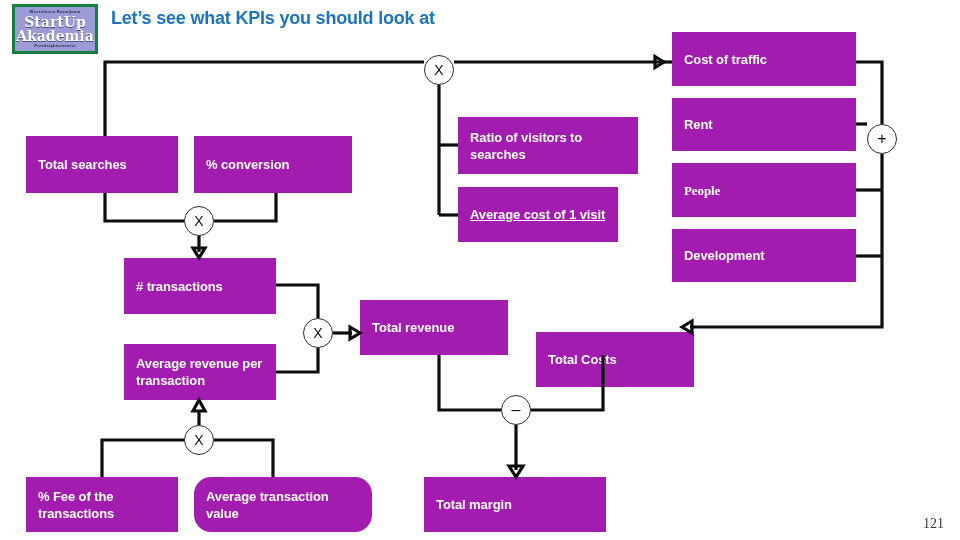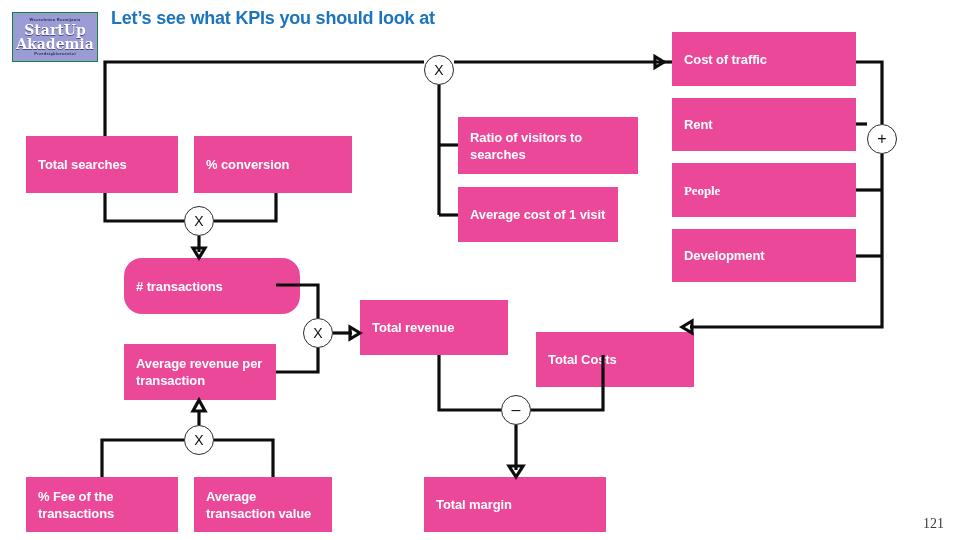--- a/index.html
+++ b/index.html
@@ -10,25 +10,24 @@
     font-family:"Liberation Sans", sans-serif;
     overflow:hidden;
     position:relative;
   }
   #slide{position:absolute;left:0;top:0;width:960px;height:540px;}
 
   
   .logo{
     position:absolute;left:12px;top:4px;width:86px;height:50px;
     background:#9b9bd6;
-    border:1px solid #15803d;
+    border:3px solid #15803d;
     box-sizing:border-box;
     display:flex;flex-direction:column;align-items:center;justify-content:center;
     overflow:hidden;
-    margin-top:8px;
   }
   .logo-top,.logo-bot{
     font-size:4px;color:#2a2a50;letter-spacing:.3px;
     font-weight:bold;white-space:nowrap;line-height:6px;
   }
   .logo-l1,.logo-l2{
     font-weight:bold;line-height:14px;white-space:nowrap;
     font-family:"DejaVu Serif", serif;
   }
   .logo-l1{font-size:14px;color:#ffffff;text-shadow:0 1px 0 #4a4a80;}
@@ -44,21 +43,21 @@
   
   .pagenum{
     position:absolute;right:16px;bottom:8px;
     font-size:14px;color:#3b3b3b;
     font-family:"Liberation Serif", serif;
   }
 
   
   .box{
     position:absolute;
-    background:#ec4899;
+    background:#a21caf;
     color:#ffffff;
     font-size:13px;font-weight:bold;
     display:flex;align-items:center;
     padding:0 12px;
     box-sizing:border-box;
     line-height:17px;
     letter-spacing:-.1px;
     white-space:pre-line;
   }
 
@@ -130,32 +129,32 @@
     <path d="M439,355 L439,410 L501,410"></path>
     <path d="M603,355 L603,410 L531,410"></path>
     <path d="M516,425 L516,470"></path>
     <path d="M516,477 L509,466 L523,466 Z" fill="#0d0d0d" stroke="none"></path>
   </svg>
 
   <div class="boxlayer">
     <div class="box" style="left:26px;top:136px;width:152px;height:57px;">Total searches</div>
     <div class="box" style="left:194px;top:136px;width:158px;height:57px;text-align:right;">% conversion</div>
     <div class="box" style="left:458px;top:117px;width:180px;height:57px;">Ratio of visitors to searches</div>
-    <div class="box" style="left:458px;top:187px;width:160px;height:55px;">Average cost of 1 visit</div>
+    <div class="box" style="left:458px;top:187px;width:160px;height:55px;text-decoration:underline;">Average cost of 1 visit</div>
     <div class="box" style="left:672px;top:32px;width:184px;height:54px;">Cost of traffic</div>
     <div class="box" style="left:672px;top:98px;width:184px;height:53px;">Rent</div>
     <div class="box" style="left:672px;top:163px;width:184px;height:54px;font-family:Liberation Serif, serif;">People</div>
     <div class="box" style="left:672px;top:229px;width:184px;height:53px;">Development</div>
-    <div class="box" style="left:124px;top:258px;width:176px;height:56px;border-radius:18px;"># transactions</div>
+    <div class="box" style="left:124px;top:258px;width:152px;height:56px;"># transactions</div>
     <div class="box" style="left:124px;top:344px;width:152px;height:56px;">Average  revenue per transaction</div>
     <div class="box" style="left:360px;top:300px;width:148px;height:55px;">Total revenue</div>
     <div class="box" style="left:536px;top:300px;width:158px;height:55px;margin-top:32px;">Total Costs</div>
     <div class="box" style="left:424px;top:477px;width:182px;height:55px;">Total margin</div>
     <div class="box" style="left:26px;top:477px;width:152px;height:55px;">% Fee of the transactions</div>
-    <div class="box" style="left:194px;top:477px;width:138px;height:55px;">Average  transaction value</div>
+    <div class="box" style="left:194px;top:477px;width:178px;height:55px;border-radius:17px;">Average  transaction value</div>
   </div>
 
   <div class="op" style="left:424px;top:55px;">X</div>
   <div class="op" style="left:184px;top:206px;">X</div>
   <div class="op" style="left:303px;top:318px;">X</div>
   <div class="op" style="left:184px;top:425px;">X</div>
   <div class="op plus" style="left:867px;top:124px;">+</div>
   <div class="op minus" style="left:501px;top:395px;">–</div>
 
   <div class="pagenum">121</div>

